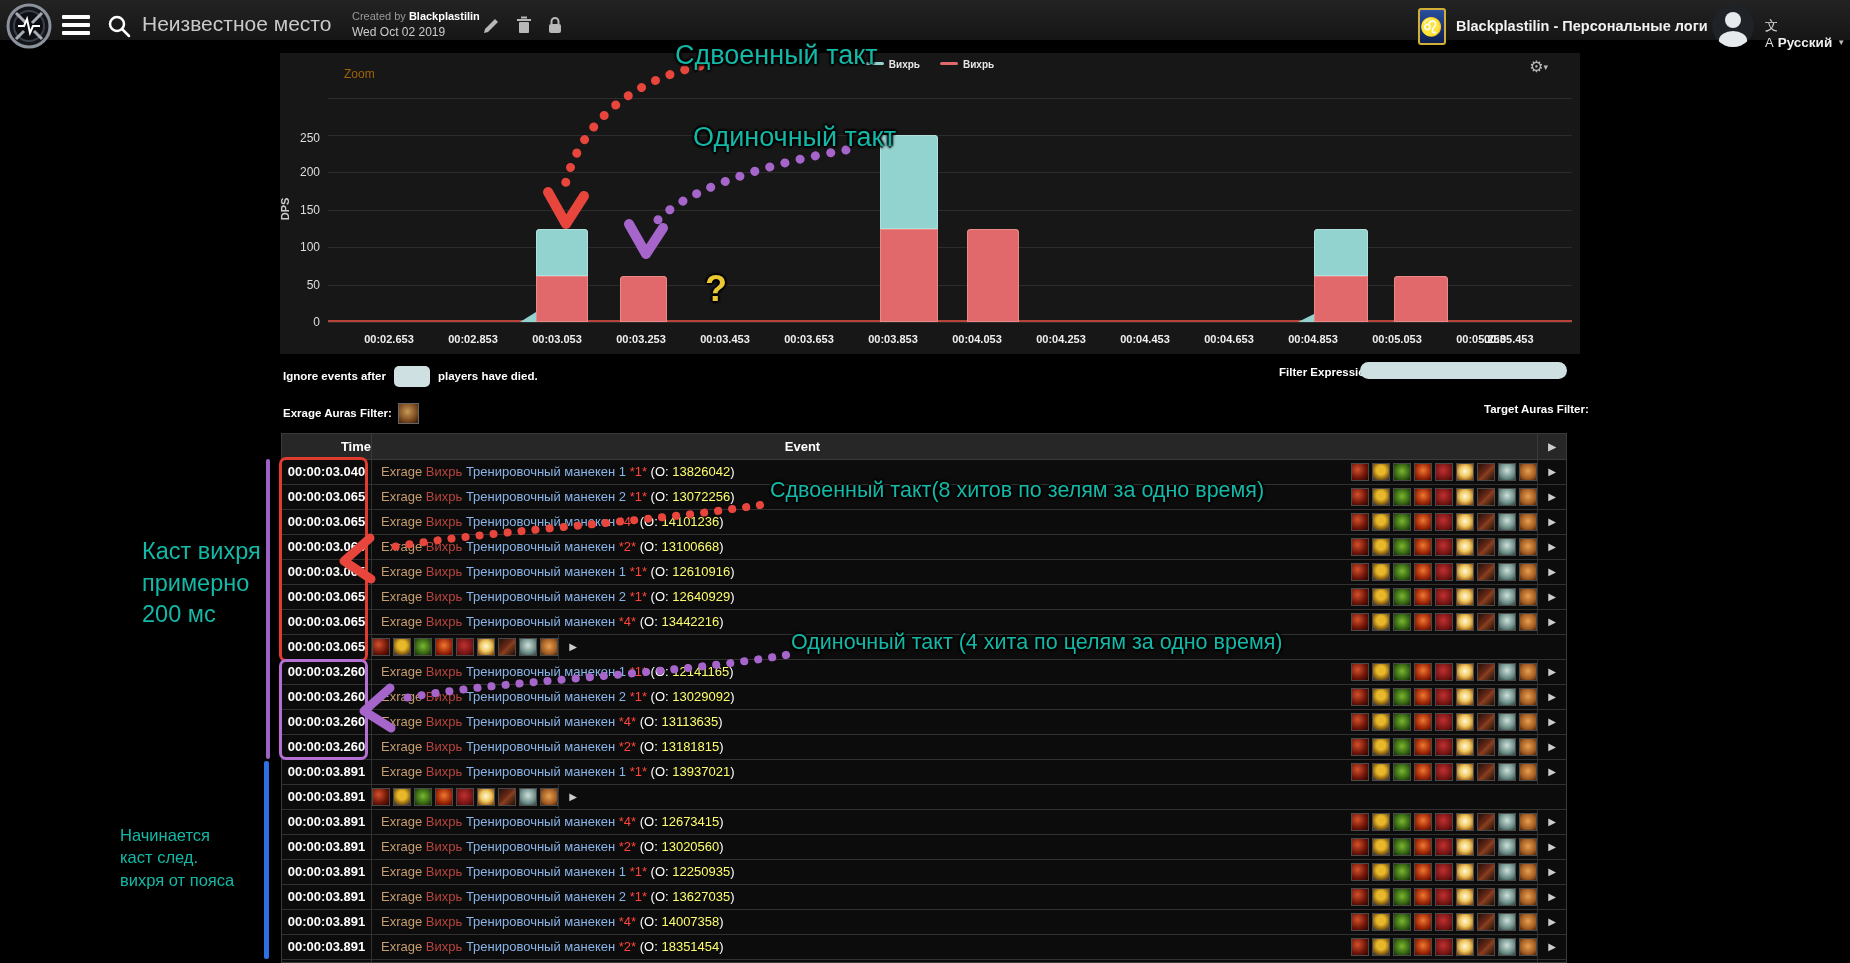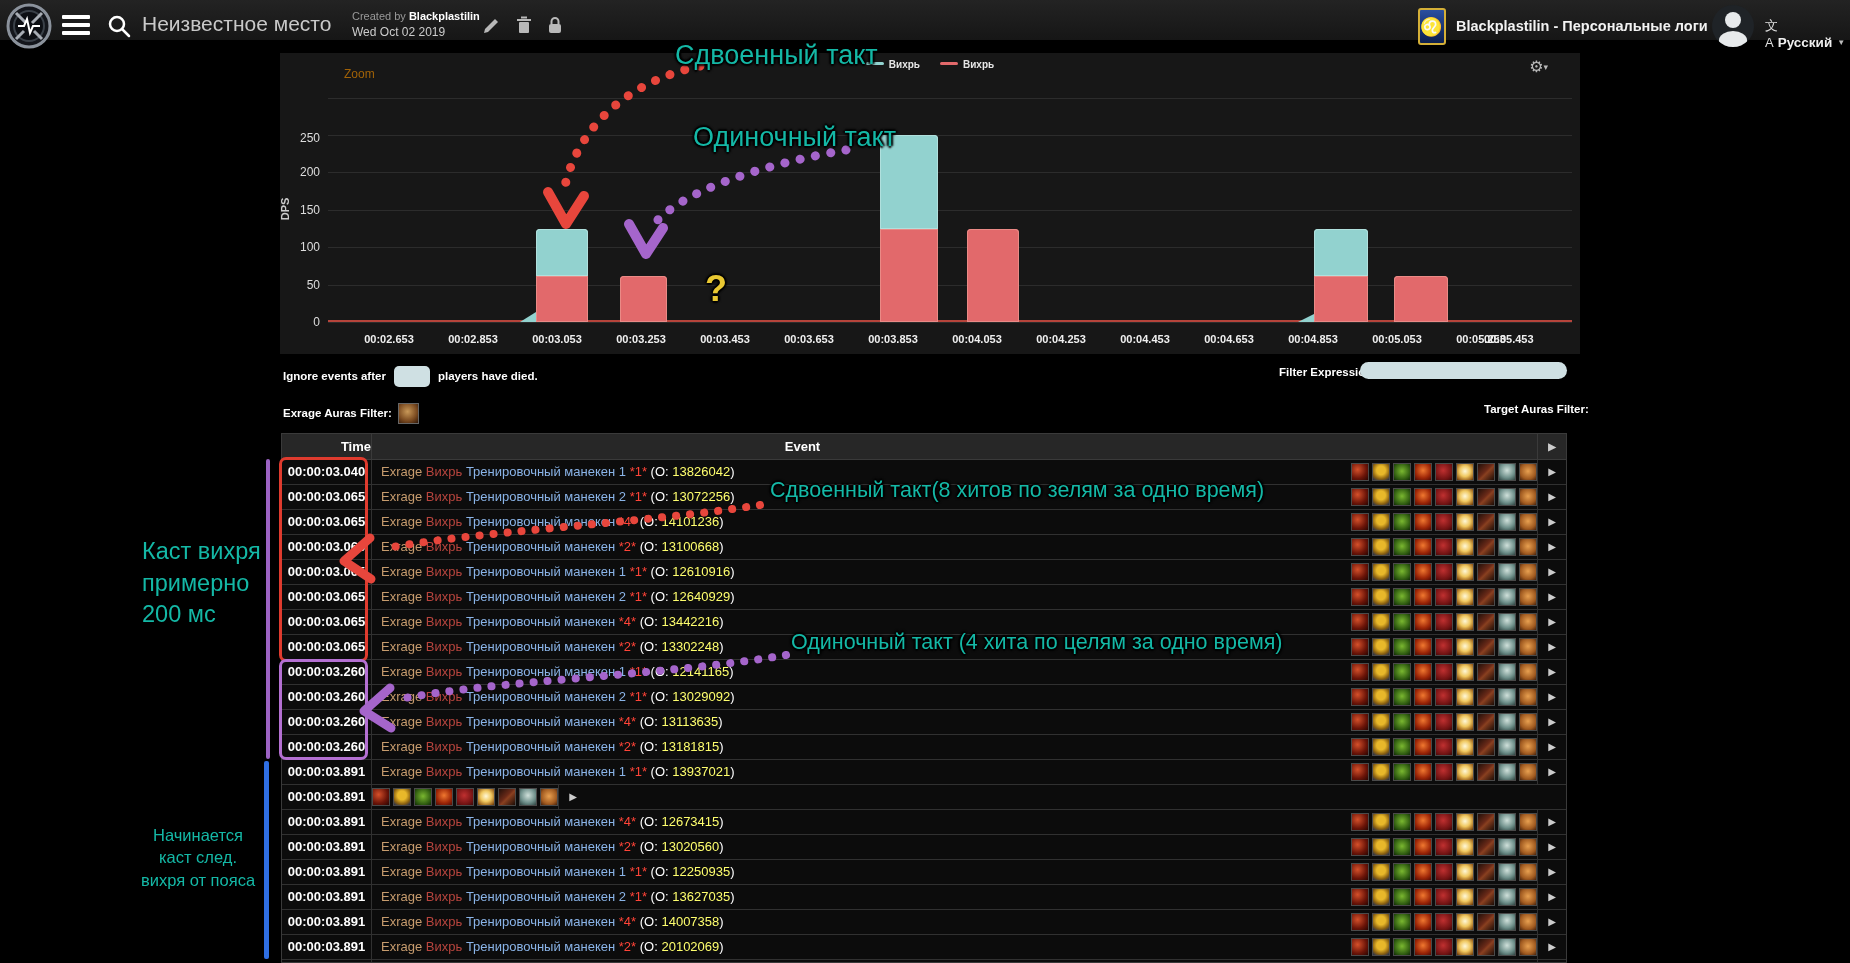--- a/index.html
+++ b/index.html
@@ -58,21 +58,21 @@
 
   
   .big-ann { position:absolute; color:#14b8a6; z-index:55; white-space:pre-line;
     text-shadow:2px 0 2px #000,-2px 0 2px #000,0 2px 2px #000,0 -2px 2px #000; }
   .ann-double { left:675px; top:40px; font-size:27px; }
   .ann-single { left:693px; top:122px; font-size:27px;text-align:right; }
   .ann-q { left:705px; top:268px; font-size:36px; font-weight:bold; color:#e9c832; }
   .ann-tbl-double { left:770px; top:478px; font-size:21.5px; }
   .ann-tbl-single { left:791px; top:630px; font-size:21.5px; }
   .ann-left1 { left:142px; top:536px; font-size:23.5px; line-height:1.35; }
-  .ann-left2 { left:120px; top:824px; width:156px; font-size:16.5px; line-height:1.35; text-align:center; }
+  .ann-left2 { left:120px; top:824px; width:156px; font-size:16.5px; line-height:1.35; text-align:left; }
 
   
   .flabel { position:absolute; font-size:11.5px; font-weight:bold; color:#fff; z-index:20; }
   .f-ignore { left:283px; top:366px; }
   .f-expr { left:1279px; top:366px; }
   .f-source { left:283px; top:403px; }
   .f-target { left:1484px; top:403px; }
   .num-input { display:inline-block; width:36px; height:21px; margin:0 8px; vertical-align:middle;
     background:#cfe0e3; border:none; border-radius:5px; }
   .expr-input { position:absolute; left:1360px; top:362px; width:207px; height:17px;
@@ -392,27 +392,20 @@
           <span class="aura a6"></span>
           <span class="aura a7"></span>
           <span class="aura a8"></span>
           <span class="aura a9"></span>
         </div>
     <div class="c-arrow">▶</div>
   </div>
 
   <div class="row">
     <div class="c-time">00:00:03.065</div>
-    <div class="c-event">
-      <span class="actor">Exrage</span>
-      <span class="ability">Вихрь</span>
-      <span class="target">Тренировочный манекен</span>
-      <span class="tick">*2*</span>
-      <span class="oval"><span class="paren">(O: </span><span class="num">13302248</span><span class="paren2">)</span></span>
-    </div>
     <div class="c-icons">
           <span class="aura a1"></span>
           <span class="aura a2"></span>
           <span class="aura a3"></span>
           <span class="aura a4"></span>
           <span class="aura a5"></span>
           <span class="aura a6"></span>
           <span class="aura a7"></span>
           <span class="aura a8"></span>
           <span class="aura a9"></span>
@@ -666,21 +659,21 @@
     <div class="c-arrow">▶</div>
   </div>
 
   <div class="row">
     <div class="c-time">00:00:03.891</div>
     <div class="c-event">
       <span class="actor">Exrage</span>
       <span class="ability">Вихрь</span>
       <span class="target">Тренировочный манекен</span>
       <span class="tick">*2*</span>
-      <span class="oval"><span class="paren">(O: </span><span class="num">20102069</span><span class="paren2">)</span></span>
+      <span class="oval"><span class="paren">(O: </span><span class="num">18351454</span><span class="paren2">)</span></span>
     </div>
     <div class="c-icons">
           <span class="aura a1"></span>
           <span class="aura a2"></span>
           <span class="aura a3"></span>
           <span class="aura a4"></span>
           <span class="aura a5"></span>
           <span class="aura a6"></span>
           <span class="aura a7"></span>
           <span class="aura a8"></span>

